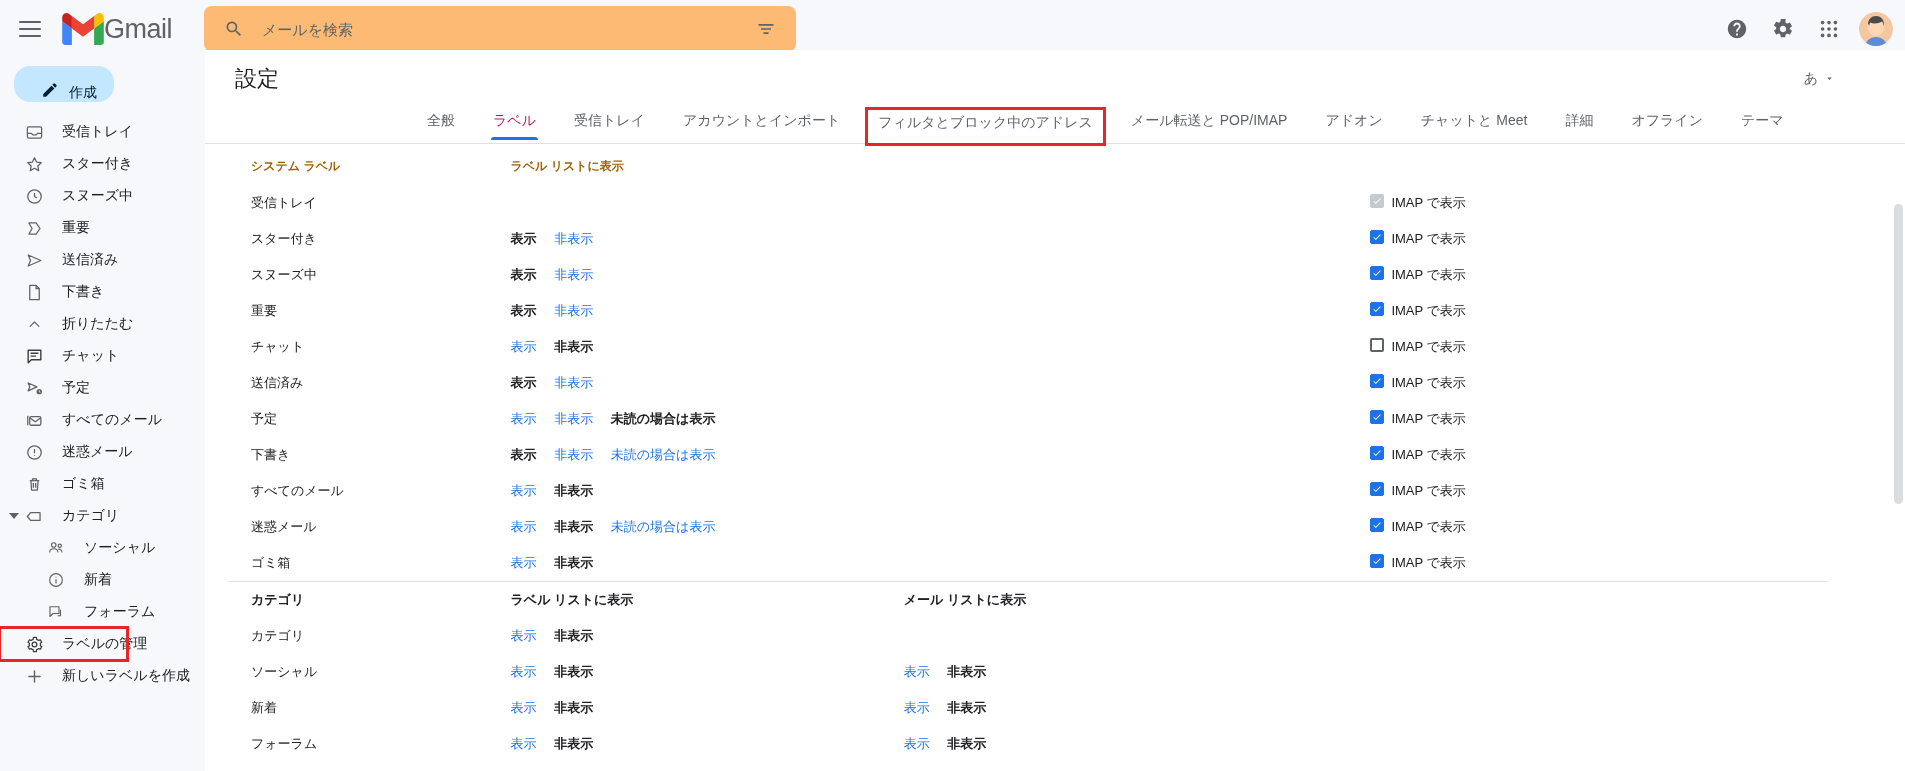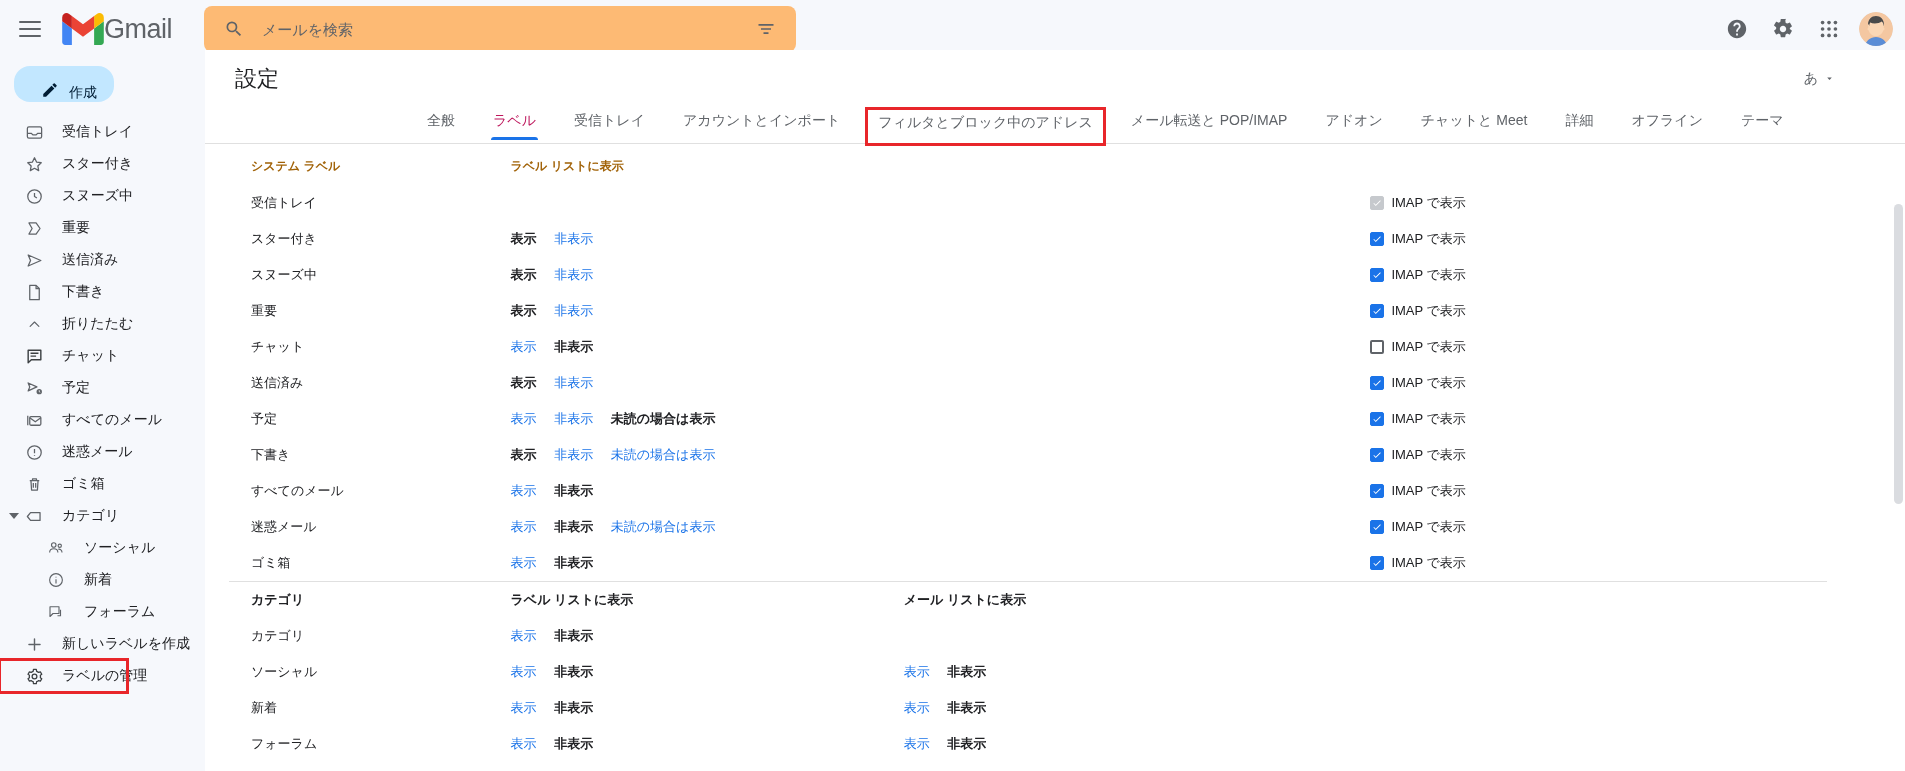--- a/index.html
+++ b/index.html
@@ -160,21 +160,21 @@
   .row.divider-top td { border-top: 1px solid #e0e0e0; }
   .c-name  { width: 222px; padding-left: 22px !important; }
   .c-list  { width: 310px; }
   .c-mail  { width: 368px; }
   .c-imap  { width: 360px; }
 
   .act { margin-right: 14px; white-space: nowrap; }
   .act.on  { color: #202124; font-weight: bold; cursor: default; }
   .act.off { color: #1a73e8; cursor: pointer; }
 
-  .imapcell { display: flex; align-items: center; gap: 7px; }
+  .imapcell { display: flex; gap: 7px; }
   .cb {
     width: 14px; height: 14px; border-radius: 2px; flex: 0 0 14px;
     display: inline-flex; align-items: center; justify-content: center; cursor: pointer;
   }
   .cb.checked { background: #1a73e8; border: 1px solid #1a73e8; }
   .cb.unchecked { background: #fff; border: 2px solid #5f6368; }
   .cb.disabled { background: #c6c9cd; border: 1px solid #c6c9cd; cursor: default; }
   .cb .tick { width: 10px; height: 10px; }
   .imaplabel { font-size: 13px; color: #202124; font-family: "Liberation Sans", sans-serif; }
 
@@ -460,39 +460,39 @@
             <path d="M4 5h12v9H8l-4 4z" stroke-linejoin="round"></path>
               <path d="M18 9v8h-4"></path>
           </svg>
         </span>
         <span class="lbl">フォーラム</span>
       </div>
     </div>
 
 
     <div class="navrow">
-      <div class="navitem">
-        <span class="ico">
-          <svg width="19" height="19" viewBox="0 0 24 24" fill="none" stroke="#5f6368" stroke-width="1.8">
-            <path d="M12 5v14M5 12h14" stroke-linecap="round"></path>
-          </svg>
-        </span>
-        <span class="lbl">新しいラベルを作成</span>
-      </div>
-    </div>
-
-    <div class="navrow">
       <div class="navitem highlighted">
         <span class="ico">
           <svg width="19" height="19" viewBox="0 0 24 24" fill="none" stroke="#3c4043" stroke-width="1.6">
             <circle cx="12" cy="12" r="3"></circle>
             <path d="M19.4 13.5a7.6 7.6 0 0 0 0-3l1.8-1.3-1.8-3.1-2.1.8a7.6 7.6 0 0 0-2.6-1.5L14.3 3h-3.6l-.4 2.4a7.6 7.6 0 0 0-2.6 1.5l-2.1-.8-1.8 3.1 1.8 1.3a7.6 7.6 0 0 0 0 3l-1.8 1.3 1.8 3.1 2.1-.8a7.6 7.6 0 0 0 2.6 1.5l.4 2.4h3.6l.4-2.4a7.6 7.6 0 0 0 2.6-1.5l2.1.8 1.8-3.1-1.8-1.3z" stroke-linejoin="round"></path>
           </svg>
         </span>
         <span class="lbl">ラベルの管理</span>
+      </div>
+    </div>
+
+    <div class="navrow">
+      <div class="navitem">
+        <span class="ico">
+          <svg width="19" height="19" viewBox="0 0 24 24" fill="none" stroke="#5f6368" stroke-width="1.8">
+            <path d="M12 5v14M5 12h14" stroke-linecap="round"></path>
+          </svg>
+        </span>
+        <span class="lbl">新しいラベルを作成</span>
       </div>
     </div>
 
   </div>
 </div>
 
 <div class="main">
 
   <div class="settings-head">
     <div class="settings-title">設定</div>

